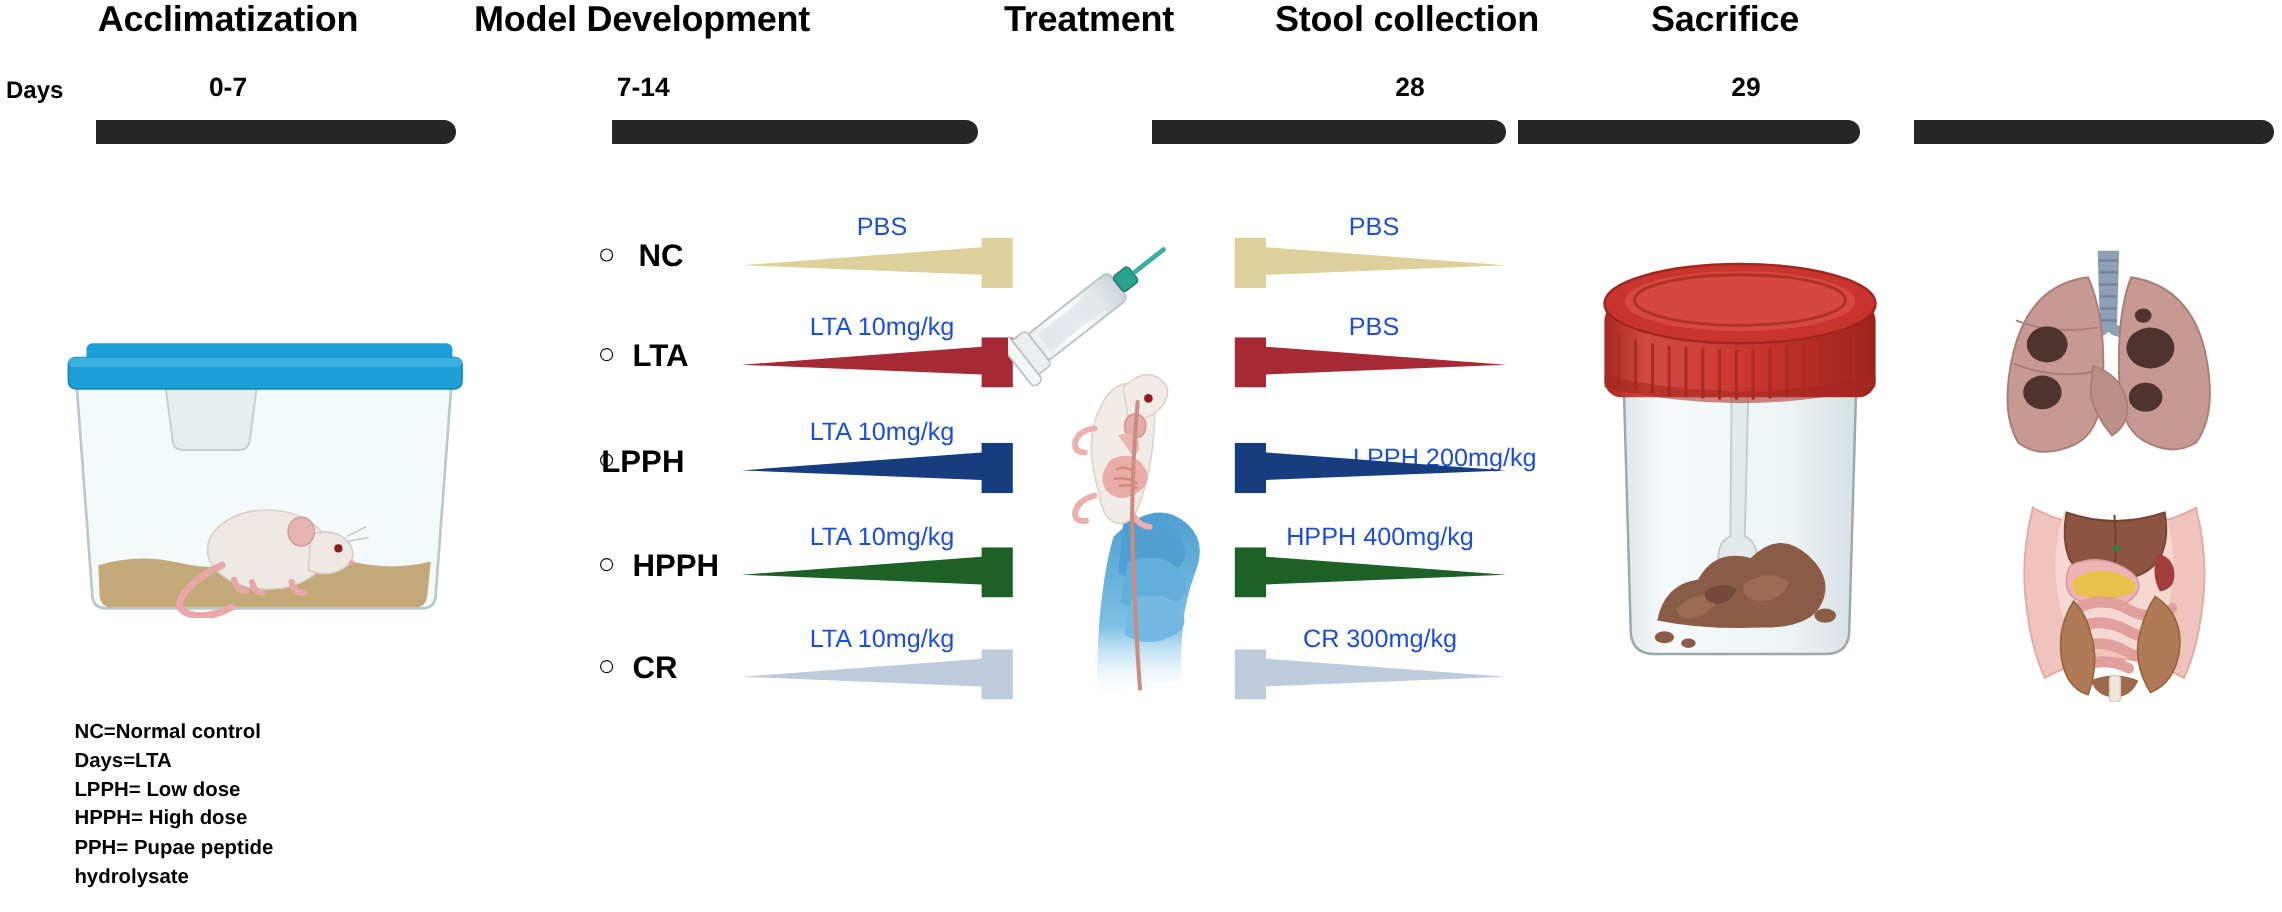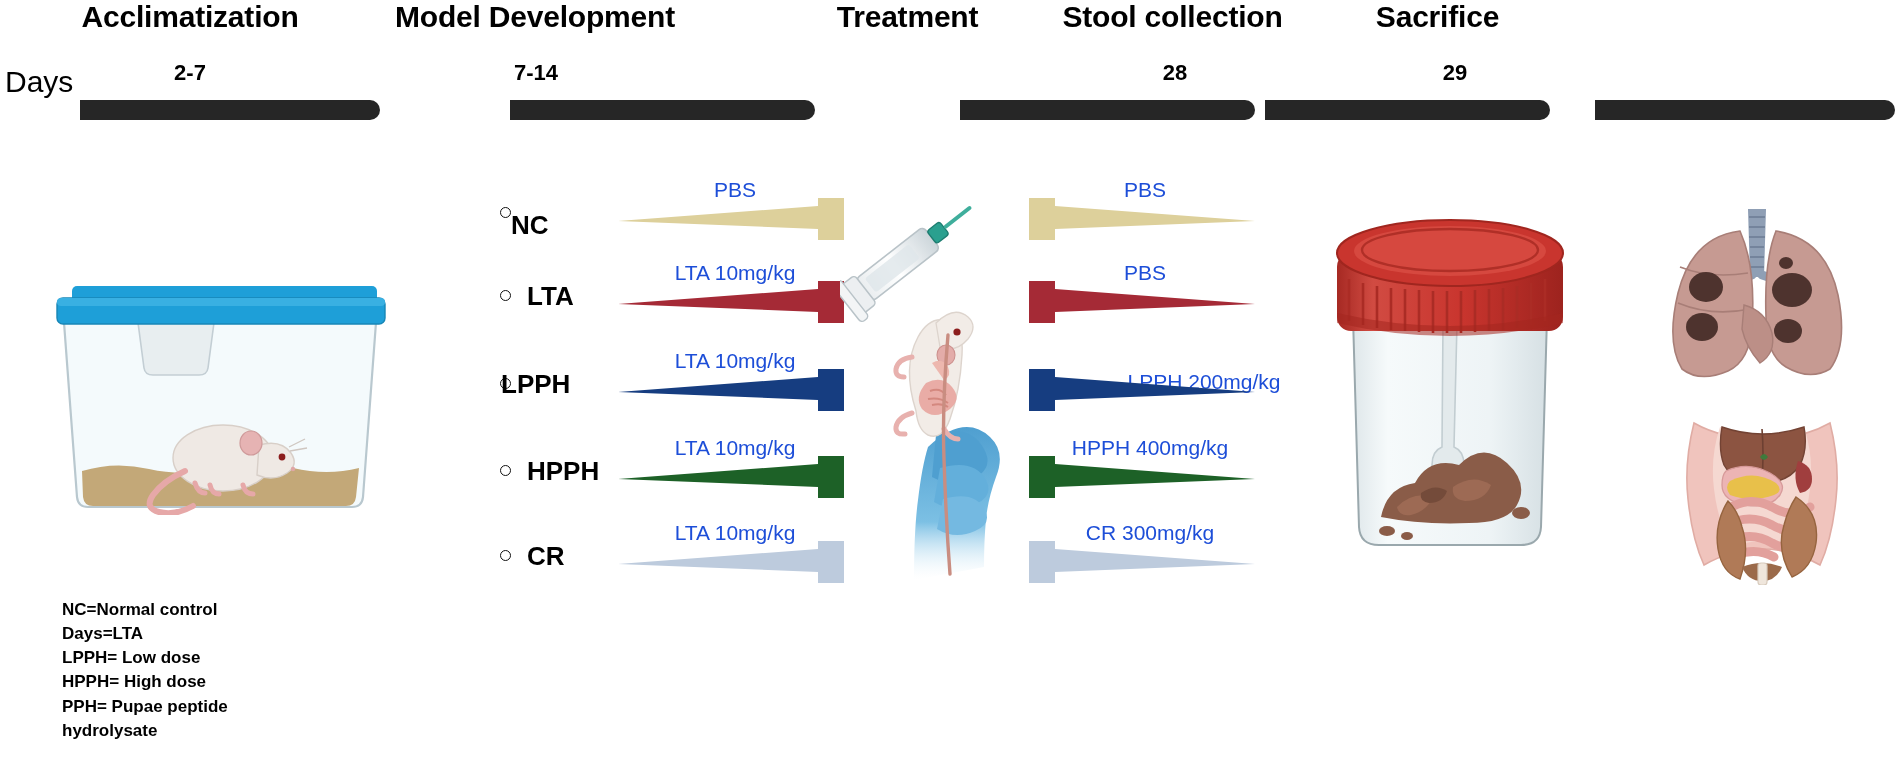--- a/index.html
+++ b/index.html
@@ -10,21 +10,21 @@
   }
   .stage{position:absolute;left:0;top:0;width:1654px;height:760px;}
   .abs{position:absolute;}
 
   
   .phase-title{
     font-size:30px;font-weight:bold;text-align:center;
     letter-spacing:-0.2px;white-space:nowrap;color:#000;
   }
   .days-label{
-    font-size:30px;font-weight:normal;color:#000;
+    font-size:20px;font-weight:bold;color:#000;
   }
   .day-range{
     font-size:22px;font-weight:bold;text-align:center;color:#000;
   }
   .timebar{
     height:20px;background:#262626;
     border-radius:0 12px 12px 0;
   }
 
   
@@ -56,21 +56,21 @@
 <div class="stage">
 
   <div class="abs phase-title" style="left:55px;top:0px;width:270px;">Acclimatization</div>
   <div class="abs phase-title" style="left:810px;top:0px;width:195px;">Treatment</div>
   <div class="abs phase-title" style="left:385px;top:0px;width:300px;">Model Development</div>
   <div class="abs phase-title" style="left:1050px;top:0px;width:245px;">Stool collection</div>
   <div class="abs phase-title" style="left:1330px;top:0px;width:215px;">Sacrifice</div>
 
   <div class="abs days-label" style="left:5px;top:65px;">Days</div>
 
-  <div class="abs day-range" style="left:60px;top:60px;width:260px;">2-7</div>
+  <div class="abs day-range" style="left:60px;top:60px;width:260px;">0-7</div>
   <div class="abs day-range" style="left:390px;top:60px;width:292px;">7-14</div>
   <div class="abs day-range" style="left:1055px;top:60px;width:240px;">28</div>
   <div class="abs day-range" style="left:1335px;top:60px;width:240px;">29</div>
 
   <div class="abs timebar" style="left:80px;top:100px;width:300px;"></div>
   <div class="abs timebar" style="left:510px;top:100px;width:305px;"></div>
   <div class="abs timebar" style="left:960px;top:100px;width:295px;"></div>
   <div class="abs timebar" style="left:1265px;top:100px;width:285px;"></div>
   <div class="abs timebar" style="left:1595px;top:100px;width:300px;"></div>
 
@@ -107,21 +107,21 @@
     <div class="legend">Days=LTA</div>
     <div class="legend">LPPH= Low dose</div>
     <div class="legend">HPPH= High dose</div>
     <div class="legend">PPH= Pupae peptide</div>
     <div class="legend">hydrolysate</div>
   </div>
 
   <div class="abs" style="left:500px;top:207px;">
     <div class="grp-bullet"></div>
   </div>
-  <div class="abs grp-name" style="left:511px;top:198px;margin-top:12px;">NC</div>
+  <div class="abs grp-name" style="left:532px;top:198px;">NC</div>
   <div class="abs arrow-label" style="left:620px;top:178px;width:230px;">PBS</div>
   <div class="abs" style="left:618px;top:198px;">
     <svg class="arrow-svg" width="230" height="42" viewBox="0 0 230 42">
       <path d="M0 23 L200 8 L200 0 L226 0 L226 42 L200 42 L200 31 Z" fill="#ddd09b"></path>
     </svg>
   </div>
   <div class="abs arrow-label" style="left:1030px;top:178px;width:230px;">PBS</div>
   <div class="abs" style="left:1025px;top:198px;">
     <svg class="arrow-svg" width="230" height="42" viewBox="0 0 230 42">
       <path d="M230 23 L30 8 L30 0 L4 0 L4 42 L30 42 L30 31 Z" fill="#ddd09b"></path>

